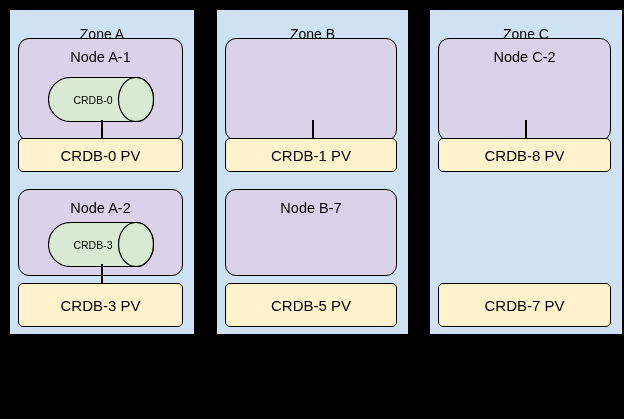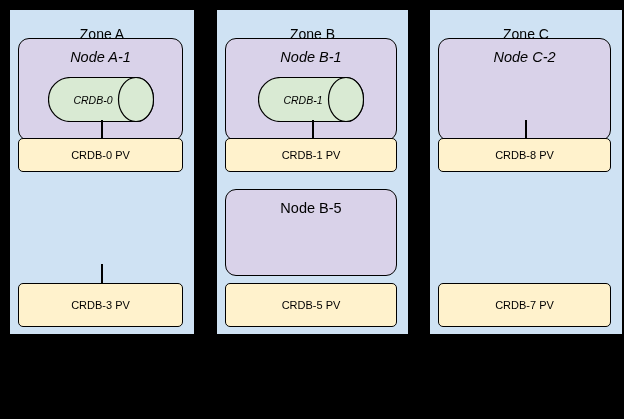--- a/index.html
+++ b/index.html
@@ -9,70 +9,72 @@
   .zone{position:absolute;top:8px;height:328px;box-sizing:border-box;
         background:var(--zone-fill,#cfe2f3);border:2px solid var(--line,#000);}
   .zone:nth-of-type(1){left:8px;width:188px;}
   .zone:nth-of-type(2){left:215px;width:195px;}
   .zone:nth-of-type(3){left:428px;width:196px;}
   .zone-title{position:absolute;top:8px;left:0;right:0;text-align:center;
               font-size:14px;line-height:16px;margin-top:8px;}
   .nodebox{position:absolute;left:8px;right:11px;box-sizing:border-box;
            background:var(--node-fill,#d9d2e9);border:1.4px solid var(--line,#000);
            border-radius:11px;}
-  .nodebox.r0{top:28px;height:103px;font-style:italic;}
+  .nodebox.r0{top:28px;height:103px;}
   .nodebox.r1{top:179px;height:87px;}
   .node-title{padding-top:10px;text-align:center;font-size:14.5px;line-height:17px;}
   .pod{position:absolute;left:50%;transform:translateX(-50%);width:106px;height:45px;text-align:right;}
   .pod.r0{top:38px;}
   .pod.r1{top:32px;}
   .connector{position:absolute;left:50%;width:2px;margin-left:-1px;
              background:var(--line,#000);}
   .connector.r0{top:110px;height:20px;}
   .connector.r1{top:254px;height:22px;}
   .pv{position:absolute;left:8px;right:11px;box-sizing:border-box;
       background:var(--pv-fill,#fff2cc);border:1.4px solid var(--line,#000);
       border-radius:5px;display:flex;align-items:center;justify-content:center;
-      font-size:11px;}
+      font-size:15px;}
   .pv.r0{top:128px;height:34px;}
   .pv.r1{top:273px;height:44px;}
 </style>
 </head>
 <body>
 
 <div id="canvas">
     <section class="zone">
       <div class="zone-title">Zone A</div>
       <div class="nodebox r0">
         <div class="node-title">Node A-1</div>
         <div class="pod r0"><svg width="106" height="45" viewBox="0 0 106 45">
             <path d="M22.5,0.5 H88 A17.5,22 0 0 1 88,44.5 H22.5 A22,22 0 0 1 22.5,0.5 Z" fill="#d9ead3" stroke="#000000" stroke-width="1.2"></path>
             <ellipse cx="88" cy="22.5" rx="17.5" ry="22" fill="#d9ead3" stroke="#000000" stroke-width="1.2"></ellipse>
             <text x="45" y="26.5" text-anchor="middle" font-size="10.5" fill="#000000">CRDB-0</text>
           </svg></div>
       </div>
       <div class="connector r0"></div>
       <div class="pv r0">CRDB-0 PV</div>
+      <div class="nodebox r1">
+        <div class="node-title">Node A-2</div>
+        <div class="pod r1"><svg width="106" height="45" viewBox="0 0 106 45">
+            <path d="M22.5,0.5 H88 A17.5,22 0 0 1 88,44.5 H22.5 A22,22 0 0 1 22.5,0.5 Z" fill="#d9ead3" stroke="#000000" stroke-width="1.2"></path>
+            <ellipse cx="88" cy="22.5" rx="17.5" ry="22" fill="#d9ead3" stroke="#000000" stroke-width="1.2"></ellipse>
+            <text x="45" y="26.5" text-anchor="middle" font-size="10.5" fill="#000000">CRDB-3</text>
+          </svg></div>
+      </div>
       <div class="connector r1"></div>
       <div class="pv r1">CRDB-3 PV</div>
     </section>
     <section class="zone">
       <div class="zone-title">Zone B</div>
       <div class="nodebox r0">
-        <div class="node-title">Node B-1</div>
-        <div class="pod r0"><svg width="106" height="45" viewBox="0 0 106 45">
-            <path d="M22.5,0.5 H88 A17.5,22 0 0 1 88,44.5 H22.5 A22,22 0 0 1 22.5,0.5 Z" fill="#d9ead3" stroke="#000000" stroke-width="1.2"></path>
-            <ellipse cx="88" cy="22.5" rx="17.5" ry="22" fill="#d9ead3" stroke="#000000" stroke-width="1.2"></ellipse>
-            <text x="45" y="26.5" text-anchor="middle" font-size="10.5" fill="#000000">CRDB-1</text>
-          </svg></div>
       </div>
       <div class="connector r0"></div>
       <div class="pv r0">CRDB-1 PV</div>
       <div class="nodebox r1">
-        <div class="node-title">Node B-5</div>
+        <div class="node-title">Node B-7</div>
       </div>
       <div class="pv r1">CRDB-5 PV</div>
     </section>
     <section class="zone">
       <div class="zone-title">Zone C</div>
       <div class="nodebox r0">
         <div class="node-title">Node C-2</div>
       </div>
       <div class="connector r0"></div>
       <div class="pv r0">CRDB-8 PV</div>

